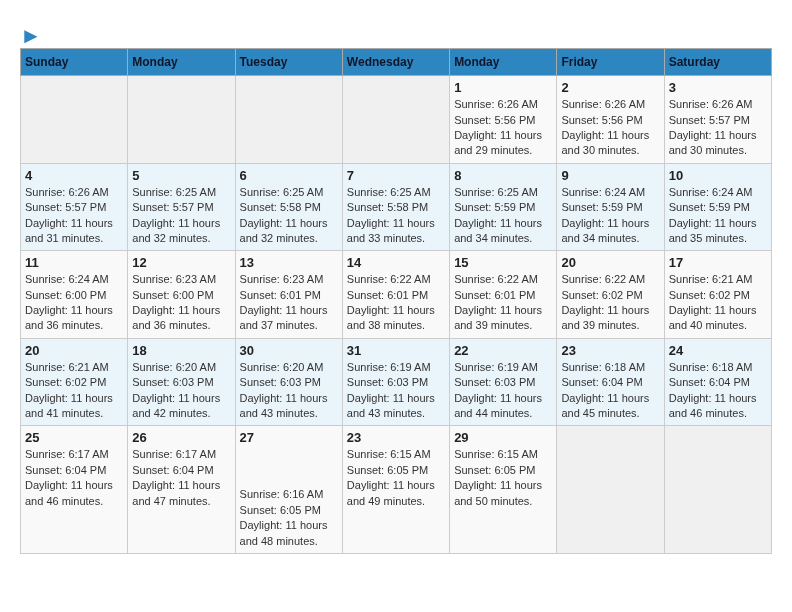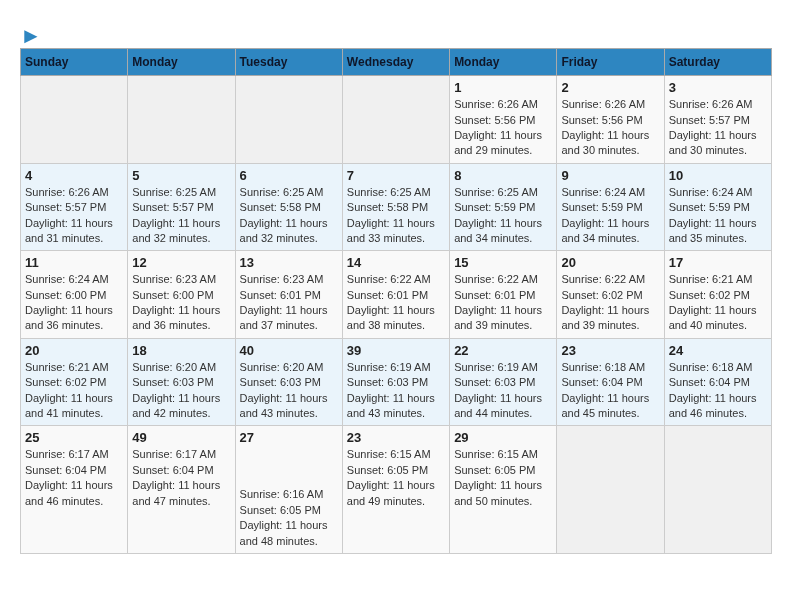--- a/index.html
+++ b/index.html
@@ -220,28 +220,28 @@
 and 41 minutes.</div>
         </td>
         <td>
           <span class="day-num">18</span>
           <div class="day-info" style="white-space: pre-line;">Sunrise: 6:20 AM
 Sunset: 6:03 PM
 Daylight: 11 hours
 and 42 minutes.</div>
         </td>
         <td>
-          <span class="day-num">40</span>
+          <span class="day-num">30</span>
           <div class="day-info" style="white-space: pre-line;">Sunrise: 6:20 AM
 Sunset: 6:03 PM
 Daylight: 11 hours
 and 43 minutes.</div>
         </td>
         <td>
-          <span class="day-num">39</span>
+          <span class="day-num">31</span>
           <div class="day-info" style="white-space: pre-line;">Sunrise: 6:19 AM
 Sunset: 6:03 PM
 Daylight: 11 hours
 and 43 minutes.</div>
         </td>
         <td>
           <span class="day-num">22</span>
           <div class="day-info" style="white-space: pre-line;">Sunrise: 6:19 AM
 Sunset: 6:03 PM
 Daylight: 11 hours
@@ -264,21 +264,21 @@
       </tr>
       <tr>
         <td>
           <span class="day-num">25</span>
           <div class="day-info" style="white-space: pre-line;">Sunrise: 6:17 AM
 Sunset: 6:04 PM
 Daylight: 11 hours
 and 46 minutes.</div>
         </td>
         <td>
-          <span class="day-num">49</span>
+          <span class="day-num">26</span>
           <div class="day-info" style="white-space: pre-line;">Sunrise: 6:17 AM
 Sunset: 6:04 PM
 Daylight: 11 hours
 and 47 minutes.</div>
         </td>
         <td>
           <span class="day-num">27</span>
           <div class="day-info" style="white-space: pre-line; margin-top: 42px;">Sunrise: 6:16 AM
 Sunset: 6:05 PM
 Daylight: 11 hours

